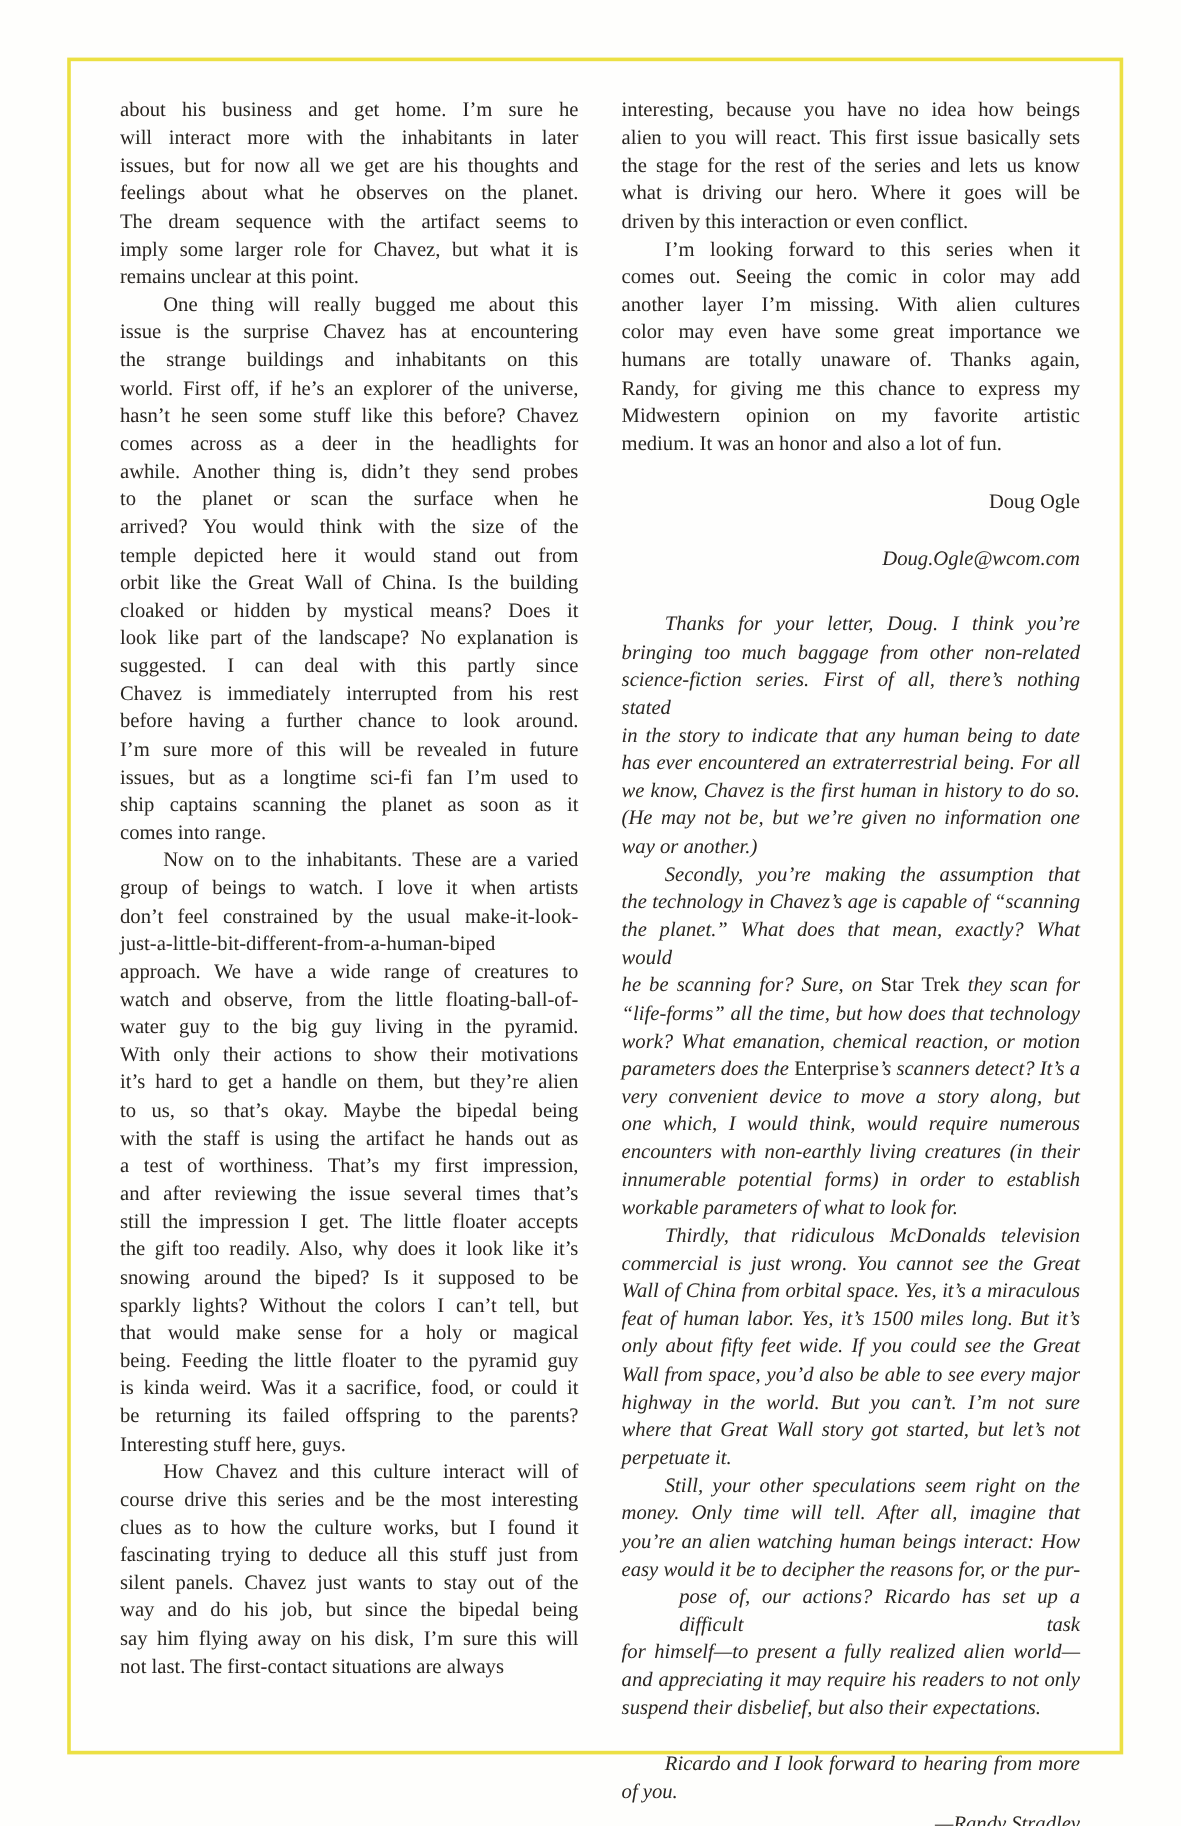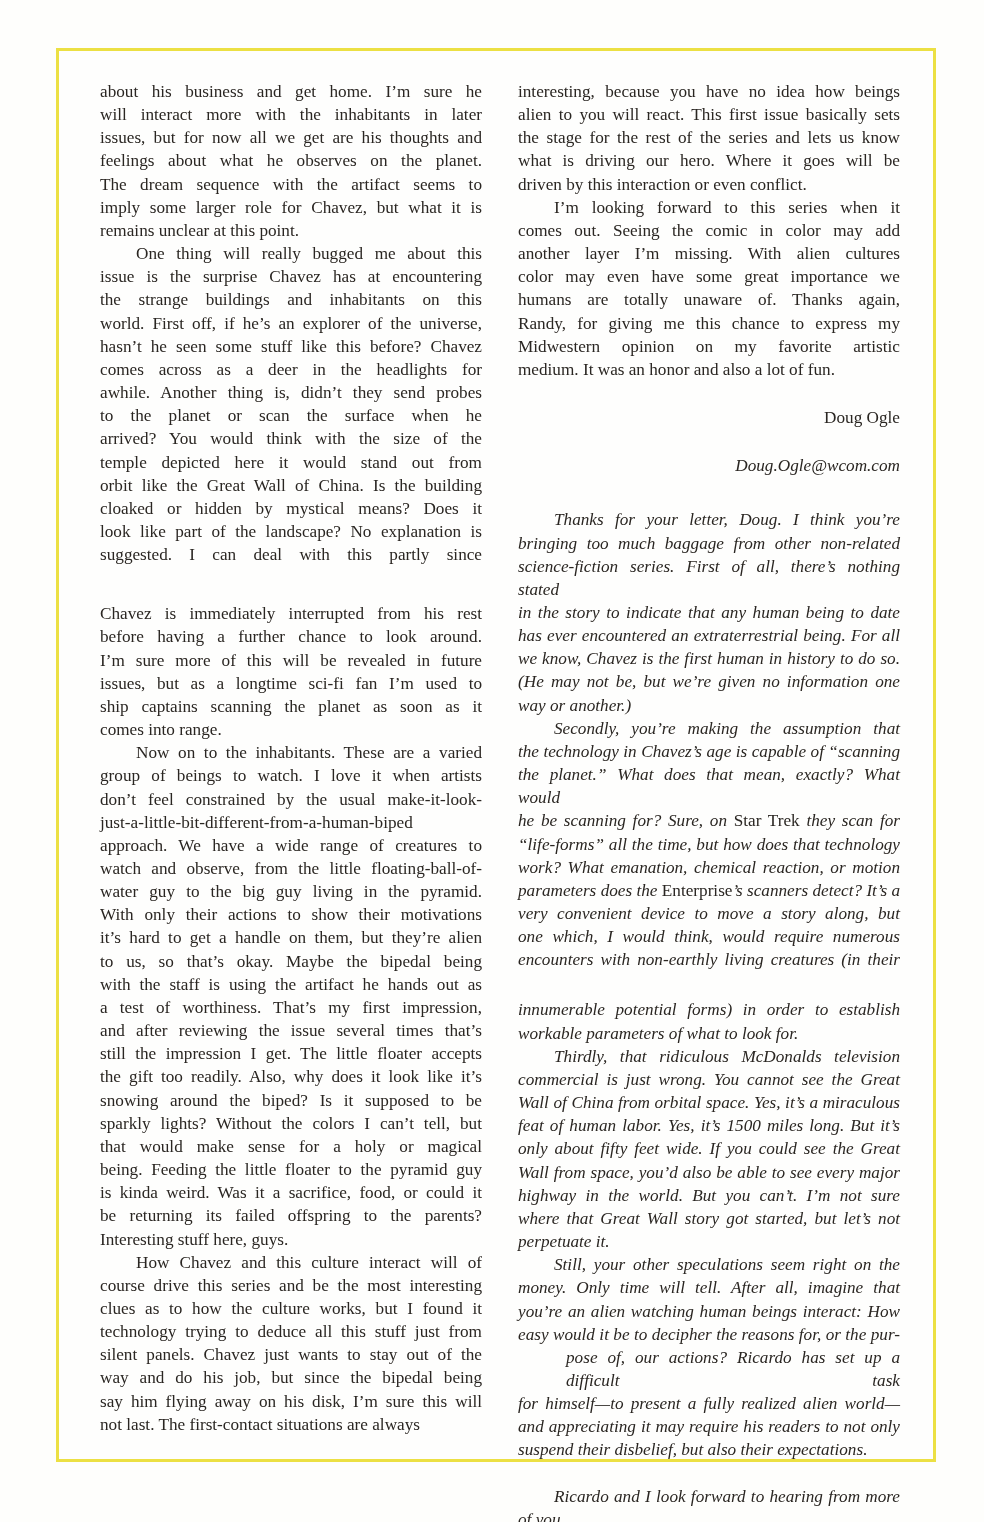--- a/index.html
+++ b/index.html
@@ -67,21 +67,21 @@
       <span class="line" style="text-indent: 0px;">hasn’t he seen some stuff like this before? Chavez</span>
       <span class="line" style="text-indent: 0px;">comes across as a deer in the headlights for</span>
       <span class="line" style="text-indent: 0px;">awhile. Another thing is, didn’t they send probes</span>
       <span class="line" style="text-indent: 0px;">to the planet or scan the surface when he</span>
       <span class="line" style="text-indent: 0px;">arrived? You would think with the size of the</span>
       <span class="line" style="text-indent: 0px;">temple depicted here it would stand out from</span>
       <span class="line" style="text-indent: 0px;">orbit like the Great Wall of China. Is the building</span>
       <span class="line" style="text-indent: 0px;">cloaked or hidden by mystical means? Does it</span>
       <span class="line" style="text-indent: 0px;">look like part of the landscape? No explanation is</span>
       <span class="line" style="text-indent: 0px;">suggested. I can deal with this partly since</span>
-      <span class="line" style="text-indent: 0px; margin-top: 36px;">Chavez is immediately interrupted from his rest</span>
+      <span class="line" style="text-indent: 0px;">Chavez is immediately interrupted from his rest</span>
       <span class="line" style="text-indent: 0px;">before having a further chance to look around.</span>
       <span class="line" style="text-indent: 0px;">I’m sure more of this will be revealed in future</span>
       <span class="line" style="text-indent: 0px;">issues, but as a longtime sci-fi fan I’m used to</span>
       <span class="line" style="text-indent: 0px;">ship captains scanning the planet as soon as it</span>
       <span class="line last" style="text-indent: 0px;">comes into range.</span>
     </p>
     <p>
       <span class="line" style="text-indent: 36px;">Now on to the inhabitants. These are a varied</span>
       <span class="line" style="text-indent: 0px;">group of beings to watch. I love it when artists</span>
       <span class="line" style="text-indent: 0px;">don’t feel constrained by the usual make-it-look-</span>
@@ -102,21 +102,21 @@
       <span class="line" style="text-indent: 0px;">that would make sense for a holy or magical</span>
       <span class="line" style="text-indent: 0px;">being. Feeding the little floater to the pyramid guy</span>
       <span class="line" style="text-indent: 0px;">is kinda weird. Was it a sacrifice, food, or could it</span>
       <span class="line" style="text-indent: 0px;">be returning its failed offspring to the parents?</span>
       <span class="line last" style="text-indent: 0px;">Interesting stuff here, guys.</span>
     </p>
     <p>
       <span class="line" style="text-indent: 36px;">How Chavez and this culture interact will of</span>
       <span class="line" style="text-indent: 0px;">course drive this series and be the most interesting</span>
       <span class="line" style="text-indent: 0px;">clues as to how the culture works, but I found it</span>
-      <span class="line" style="text-indent: 0px;">technology trying to deduce all this stuff just from</span>
+      <span class="line" style="text-indent: 0px;">fascinating trying to deduce all this stuff just from</span>
       <span class="line" style="text-indent: 0px;">silent panels. Chavez just wants to stay out of the</span>
       <span class="line" style="text-indent: 0px;">way and do his job, but since the bipedal being</span>
       <span class="line" style="text-indent: 0px;">say him flying away on his disk, I’m sure this will</span>
       <span class="line last" style="text-indent: 0px;">not last. The first-contact situations are always</span>
     </p>
   </div>
 
 <div class="col col-right" id="col-right">
   <div id="right-letter">
       <p class="no-indent">
@@ -156,21 +156,21 @@
         <span class="line" style="text-indent: 36px;">Secondly, you’re making the assumption that</span>
         <span class="line" style="text-indent: 0px;">the technology in Chavez’s age is capable of “scanning</span>
         <span class="line" style="text-indent: 0px;">the planet.” What does that mean, exactly? What would</span>
         <span class="line" style="text-indent: 0px;">he be scanning for? Sure, on <span class="roman">Star Trek</span> they scan for</span>
         <span class="line" style="text-indent: 0px;">“life-forms” all the time, but how does that technology</span>
         <span class="line" style="text-indent: 0px;">work? What emanation, chemical reaction, or motion</span>
         <span class="line" style="text-indent: 0px;">parameters does the <span class="roman">Enterprise</span>’s scanners detect? It’s a</span>
         <span class="line" style="text-indent: 0px;">very convenient device to move a story along, but</span>
         <span class="line" style="text-indent: 0px;">one which, I would think, would require numerous</span>
         <span class="line" style="text-indent: 0px;">encounters with non-earthly living creatures (in their</span>
-        <span class="line" style="text-indent: 0px; margin-top: 27px;">innumerable potential forms) in order to establish</span>
+        <span class="line" style="text-indent: 0px;">innumerable potential forms) in order to establish</span>
         <span class="line last" style="text-indent: 0px;">workable parameters of what to look for.</span>
       </p>
       <p>
         <span class="line" style="text-indent: 36px;">Thirdly, that ridiculous McDonalds television</span>
         <span class="line" style="text-indent: 0px;">commercial is just wrong. You cannot see the Great</span>
         <span class="line" style="text-indent: 0px;">Wall of China from orbital space. Yes, it’s a miraculous</span>
         <span class="line" style="text-indent: 0px;">feat of human labor. Yes, it’s 1500 miles long. But it’s</span>
         <span class="line" style="text-indent: 0px;">only about fifty feet wide. If you could see the Great</span>
         <span class="line" style="text-indent: 0px;">Wall from space, you’d also be able to see every major</span>
         <span class="line" style="text-indent: 0px;">highway in the world. But you can’t. I’m not sure</span>

